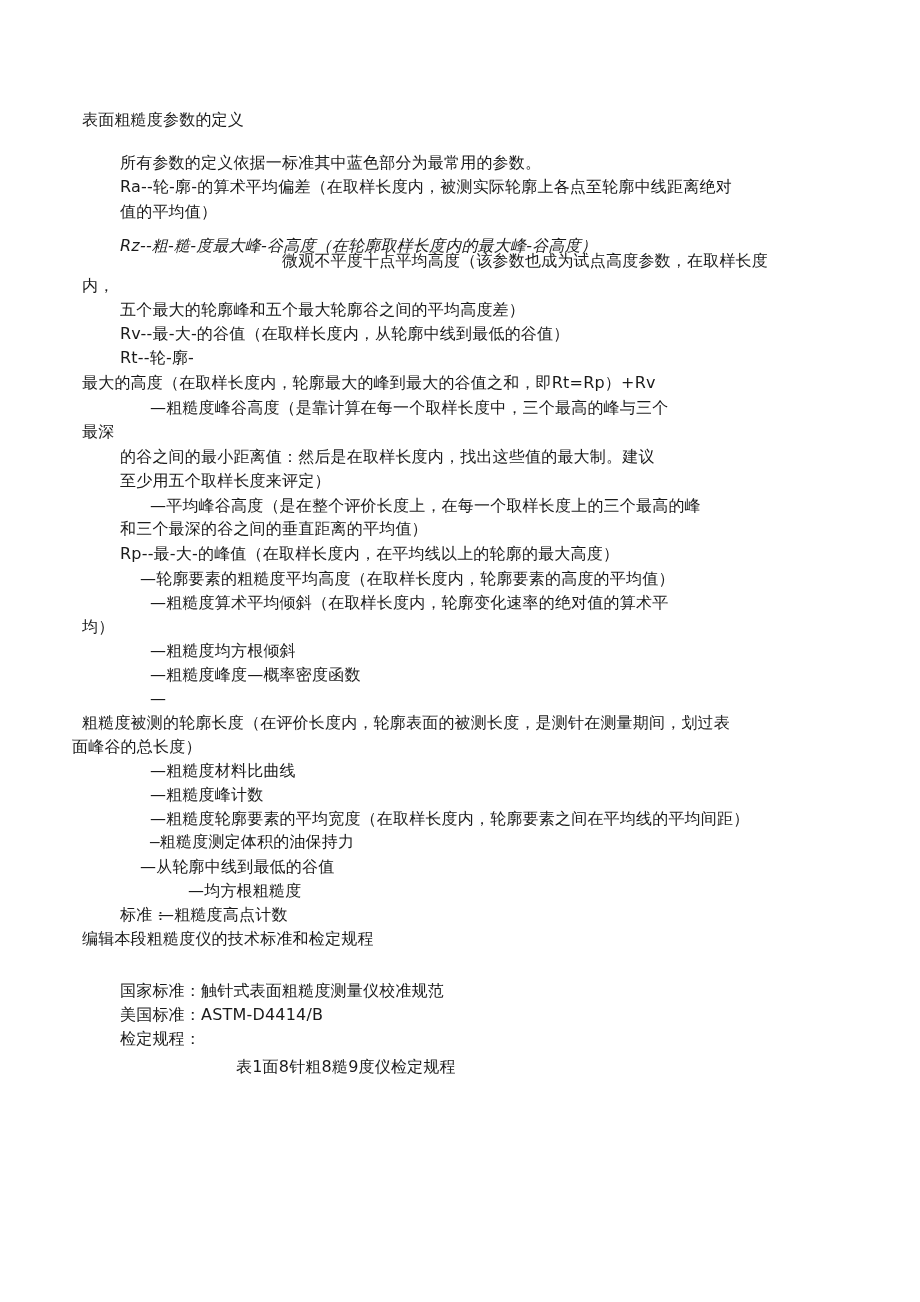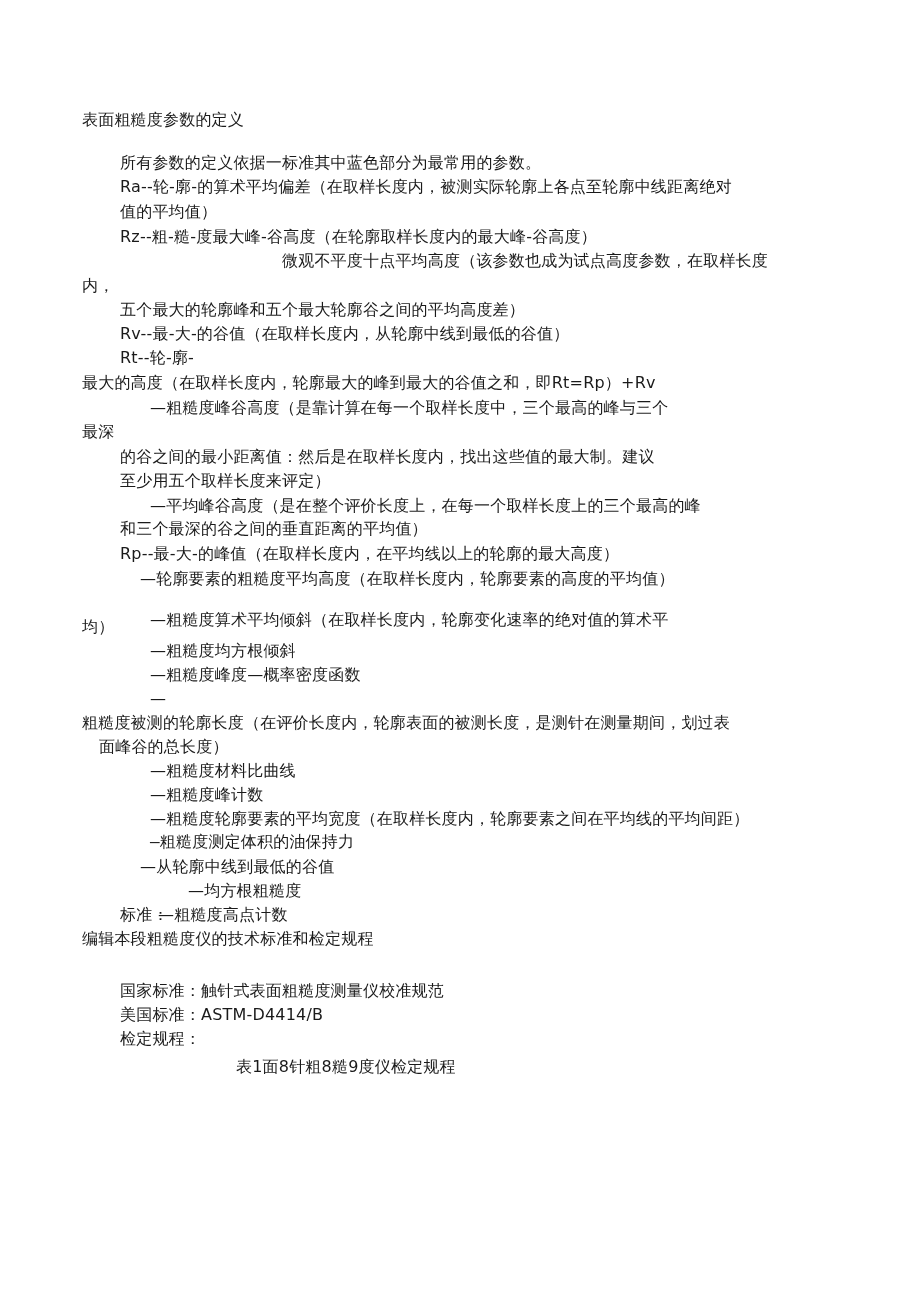--- a/index.html
+++ b/index.html
@@ -11,42 +11,42 @@
 </head>
 <body>
 
 <div>
   <div class="line" style="left:82px; top:110px;">表面粗糙度参数的定义</div>
 
   <div id="body-lines">
       <div class="line" style="left: 120px; top: 153px;">所有参数的定义依据一标准其中蓝色部分为最常用的参数。</div>
       <div class="line" style="left: 120px; top: 177px;">Ra--轮-廓-的算术平均偏差（在取样长度内，被测实际轮廓上各点至轮廓中线距离绝对</div>
       <div class="line" style="left: 120px; top: 202px;">值的平均值）</div>
-      <div class="line" style="left: 120px; top: 227px;">Rz--粗-糙-度最大峰-谷高度（在轮廓取样长度内的最大峰-谷高度）</div>
+      <div class="line" style="left: 120px; top: 236px; font-style: italic;">Rz--粗-糙-度最大峰-谷高度（在轮廓取样长度内的最大峰-谷高度）</div>
       <div class="line" style="left: 282px; top: 251px;">微观不平度十点平均高度（该参数也成为试点高度参数，在取样长度</div>
       <div class="line" style="left: 82px; top: 276px;">内，</div>
       <div class="line" style="left: 120px; top: 300px;">五个最大的轮廓峰和五个最大轮廓谷之间的平均高度差）</div>
       <div class="line" style="left: 120px; top: 324px;">Rv--最-大-的谷值（在取样长度内，从轮廓中线到最低的谷值）</div>
       <div class="line" style="left: 120px; top: 348px;">Rt--轮-廓-</div>
       <div class="line" style="left: 82px; top: 373px;">最大的高度（在取样长度内，轮廓最大的峰到最大的谷值之和，即Rt=Rp）+Rv</div>
       <div class="line" style="left: 150px; top: 398px;">—粗糙度峰谷高度（是靠计算在每一个取样长度中，三个最高的峰与三个</div>
       <div class="line" style="left: 82px; top: 422px;">最深</div>
       <div class="line" style="left: 120px; top: 447px;">的谷之间的最小距离值：然后是在取样长度内，找出这些值的最大制。建议</div>
       <div class="line" style="left: 120px; top: 471px;">至少用五个取样长度来评定）</div>
       <div class="line" style="left: 150px; top: 496px;">—平均峰谷高度（是在整个评价长度上，在每一个取样长度上的三个最高的峰</div>
       <div class="line" style="left: 120px; top: 520px; font-family: Liberation Mono, monospace;">和三个最深的谷之间的垂直距离的平均值）</div>
       <div class="line" style="left: 120px; top: 544px;">Rp--最-大-的峰值（在取样长度内，在平均线以上的轮廓的最大高度）</div>
       <div class="line" style="left: 140px; top: 569px;">—轮廓要素的粗糙度平均高度（在取样长度内，轮廓要素的高度的平均值）</div>
-      <div class="line" style="left: 150px; top: 593px; margin-top: 17px;">—粗糙度算术平均倾斜（在取样长度内，轮廓变化速率的绝对值的算术平</div>
+      <div class="line" style="left: 150px; top: 593px;">—粗糙度算术平均倾斜（在取样长度内，轮廓变化速率的绝对值的算术平</div>
       <div class="line" style="left: 82px; top: 617px;">均）</div>
       <div class="line" style="left: 150px; top: 641px;">—粗糙度均方根倾斜</div>
       <div class="line" style="left: 150px; top: 665px;">—粗糙度峰度—概率密度函数</div>
       <div class="line" style="left: 150px; top: 689px;">—</div>
       <div class="line" style="left: 82px; top: 713px;">粗糙度被测的轮廓长度（在评价长度内，轮廓表面的被测长度，是测针在测量期间，划过表</div>
-      <div class="line" style="left: 99px; top: 737px;">面峰谷的总长度）</div>
+      <div class="line" style="left: 72px; top: 737px;">面峰谷的总长度）</div>
       <div class="line" style="left: 150px; top: 761px;">—粗糙度材料比曲线</div>
       <div class="line" style="left: 150px; top: 785px;">—粗糙度峰计数</div>
       <div class="line" style="left: 150px; top: 809px; text-align: center;">—粗糙度轮廓要素的平均宽度（在取样长度内，轮廓要素之间在平均线的平均间距）</div>
       <div class="line" style="left: 150px; top: 833px; font-family: Liberation Mono, monospace;">—粗糙度测定体积的油保持力</div>
       <div class="line" style="left: 140px; top: 857px;">—从轮廓中线到最低的谷值</div>
       <div class="line" style="left: 140px; top: 881px; margin-left: 48px;">—均方根粗糙度</div>
       <div class="line" style="left: 158px; top: 905px;">—粗糙度高点计数</div>
     </div>
 
   <div class="line" style="left:82px; top:929px;">编辑本段粗糙度仪的技术标准和检定规程</div>

